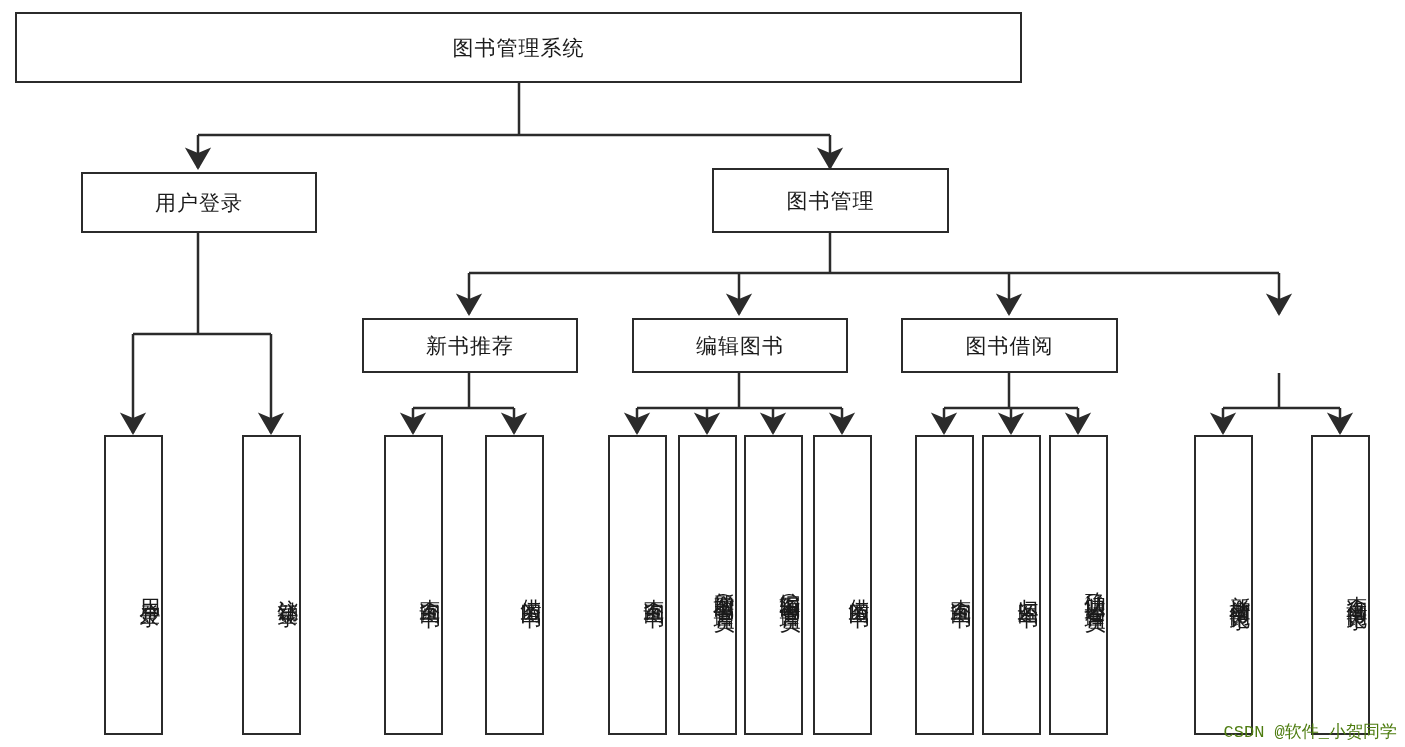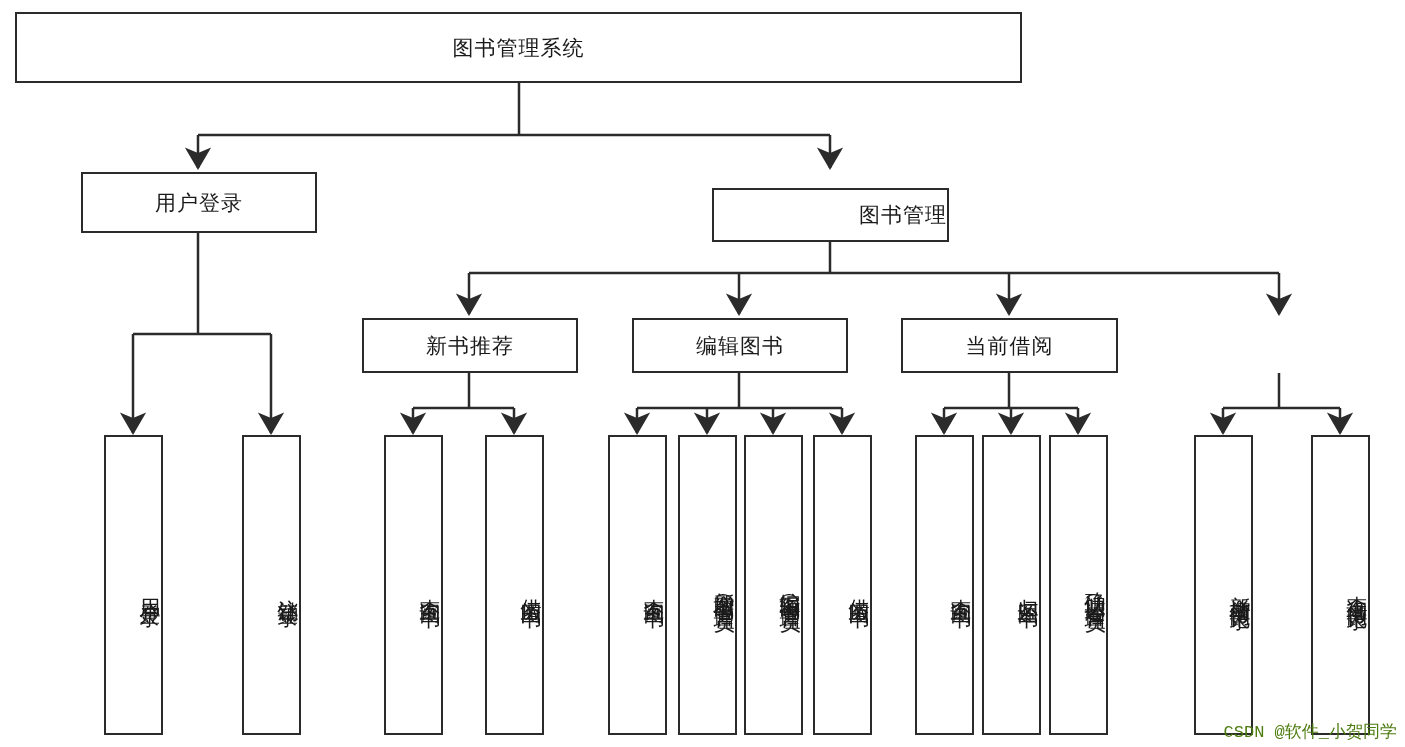--- a/index.html
+++ b/index.html
@@ -124,32 +124,32 @@
     </g>
   </svg>
 
   <div class="node horizontal" style="left:15px; top:12px; width:1007px; height:71px;">
     <span class="label">图书管理系统</span>
   </div>
 
   <div class="node horizontal" style="left:81px; top:172px; width:236px; height:61px;">
     <span class="label">用户登录</span>
   </div>
-  <div class="node horizontal" style="left:712px; top:188px; width:237px; height:54px;justify-content:flex-end;">
+  <div class="node horizontal" style="left:712px; top:168px; width:237px; height:65px;">
     <span class="label">图书管理</span>
   </div>
 
   <div class="node horizontal" style="left:362px; top:318px; width:216px; height:55px;">
     <span class="label">新书推荐</span>
   </div>
   <div class="node horizontal" style="left:632px; top:318px; width:216px; height:55px;">
     <span class="label">编辑图书</span>
   </div>
   <div class="node horizontal" style="left:901px; top:318px; width:217px; height:55px;">
-    <span class="label">当前借阅</span>
+    <span class="label">图书借阅</span>
   </div>
 
   <div class="node vertical" style="left:104px; top:435px; width:59px; height:300px;">
     <span class="label">用户登录</span>
   </div>
   <div class="node vertical" style="left:242px; top:435px; width:59px; height:300px;">
     <span class="label">注销登录</span>
   </div>
 
   <div class="node vertical" style="left:384px; top:435px; width:59px; height:300px;">

